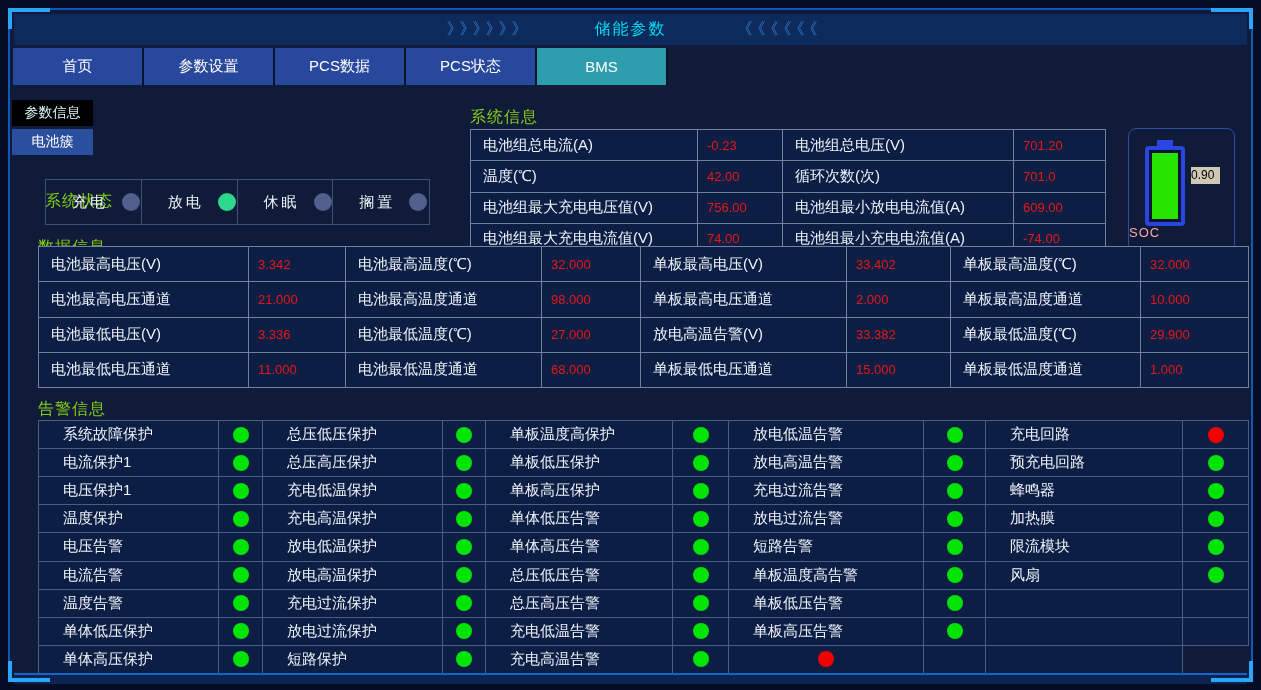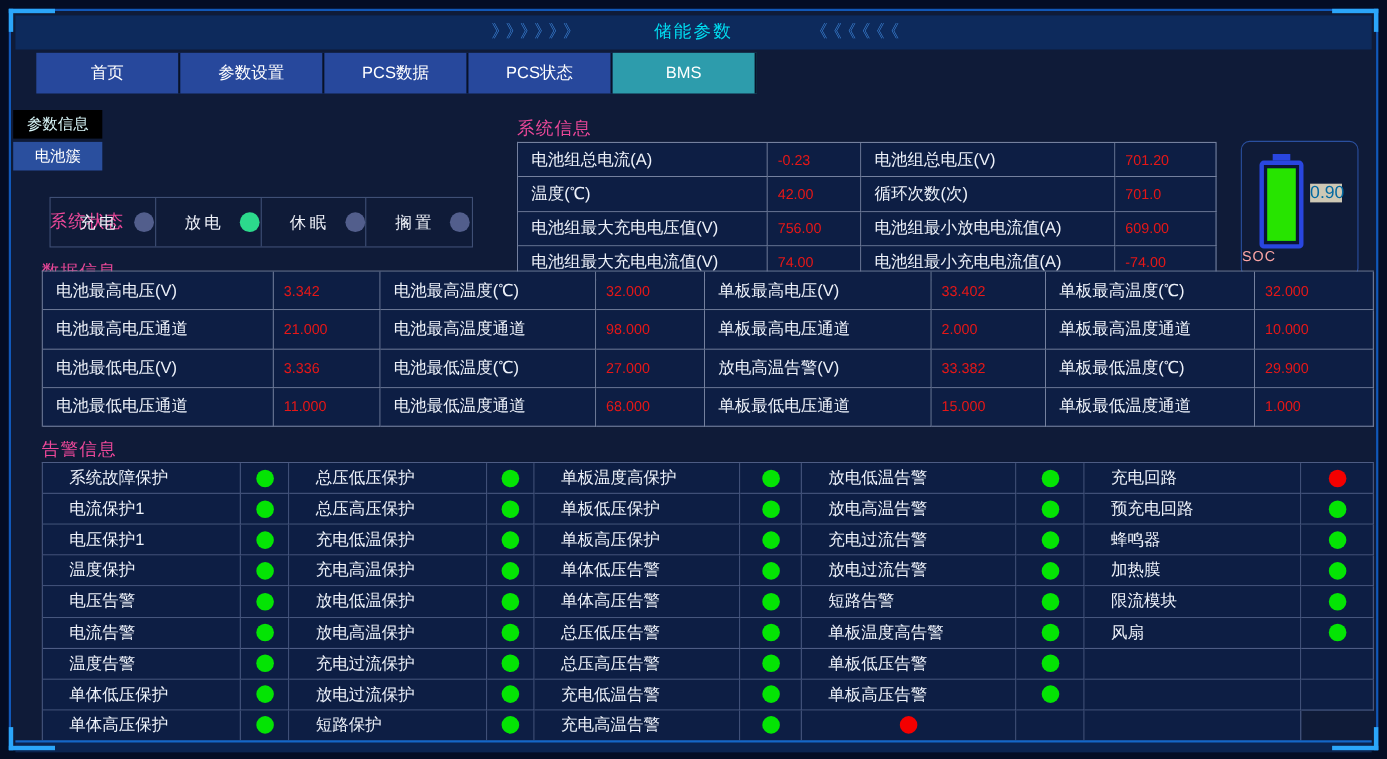--- a/index.html
+++ b/index.html
@@ -7,29 +7,29 @@
   .frame{position:absolute;left:8px;top:8px;right:8px;bottom:8px;border:2px solid #1158b8;background:#0f1b38;}
   .corner{position:absolute;width:38px;height:17px;border:0 solid #2ba6fa;z-index:9;}
   .c-tl{left:8px;top:8px;border-left-width:4px;border-top-width:4px;}
   .c-tr{right:8px;top:8px;border-right-width:4px;border-top-width:4px;}
   .c-bl{left:8px;bottom:8px;border-left-width:4px;border-bottom-width:4px;}
   .c-br{right:8px;bottom:8px;border-right-width:4px;border-bottom-width:4px;}
   .header-bar{position:absolute;left:14px;top:14px;width:1233px;height:31px;background:#0d2a5c;
     display:flex;align-items:center;justify-content:center;}
   .chev{color:#3f87dc;font-size:16px;letter-spacing:-3px;opacity:.9;}
   .hdr-title{color:#00dcf0;font-size:16px;margin:0 70px;letter-spacing:2px;}
-  .tab-row{position:absolute;left:13px;top:48px;height:37px;display:flex;margin-left:20px;}
+  .tab-row{position:absolute;left:13px;top:48px;height:37px;display:flex;}
   .tab{width:129px;height:37px;background:#27489c;color:#fff;font-size:15px;display:flex;
     align-items:center;justify-content:center;border-right:2px solid #081228;cursor:pointer;}
   .tab.active{background:#2d9cac;}
   .side-btn{position:absolute;left:12px;width:81px;height:26px;display:flex;align-items:center;
     justify-content:center;font-size:14px;cursor:pointer;}
   .side-btn.active{background:#000000;color:#d9f7f9;}
   .side-btn.plain{background:#2a4f9e;color:#fff;}
-  .sec-title{position:absolute;color:#ec4899;font-size:16px;letter-spacing:1px;}
+  .sec-title{position:absolute;color:#84cc16;font-size:16px;letter-spacing:1px;}
   .grid{position:absolute;display:grid;border-top:1px solid var(--bc);border-left:1px solid var(--bc);}
   .cell{display:flex;align-items:center;border-right:1px solid var(--bc);border-bottom:1px solid var(--bc);
     background:#0d1e44;color:#eef2fa;font-size:15px;white-space:nowrap;overflow:hidden;}
   .lbl{padding-left:12px;}
   .albl{padding-left:24px;}
   .val{padding-left:9px;color:#e61717;font-size:13px;}
   .dotc{justify-content:center;}
   .dot{width:16px;height:16px;border-radius:50%;}
   .dot.g{background:#04e404;}
   .dot.r{background:#f40000;}
@@ -41,21 +41,21 @@
   .st-dot{width:18px;height:18px;border-radius:50%;background:#525e8c;}
   .st-dot.on{background:#2cd98c;}
   .soc-panel{position:absolute;left:1128px;top:128px;width:105px;height:122px;border:1px solid #2a4f9e;
     border-radius:8px;}
   .battery{position:absolute;left:16px;top:17px;width:32px;height:72px;border:4px solid #2946e0;
     border-radius:4px;background:#0a1535;}
   .battery .fill{position:absolute;left:3px;right:3px;top:3px;bottom:3px;background:#27e400;}
   .battery .cap{position:absolute;top:-10px;left:50%;transform:translateX(-50%);width:16px;height:6px;
     background:#2946e0;}
   .soc-chip{position:absolute;left:62px;top:38px;width:29px;height:17px;background:#cec8b5;
-    color:#0369a1;font-size:16px;line-height:17px;}
+    color:#000000;font-size:12px;line-height:17px;}
   .soc-lbl{position:absolute;left:0;right:0;bottom:11px;text-align:left;color:#fca5a5;
     font-size:13px;letter-spacing:1px;}
   .bottom-bar{position:absolute;left:14px;top:673px;width:1233px;height:9px;background:#0b2450;
     border-top:2px solid #1467c8;}
 </style>
 </head>
 <body>
 
 <div class="page">
   <div class="frame"></div>

